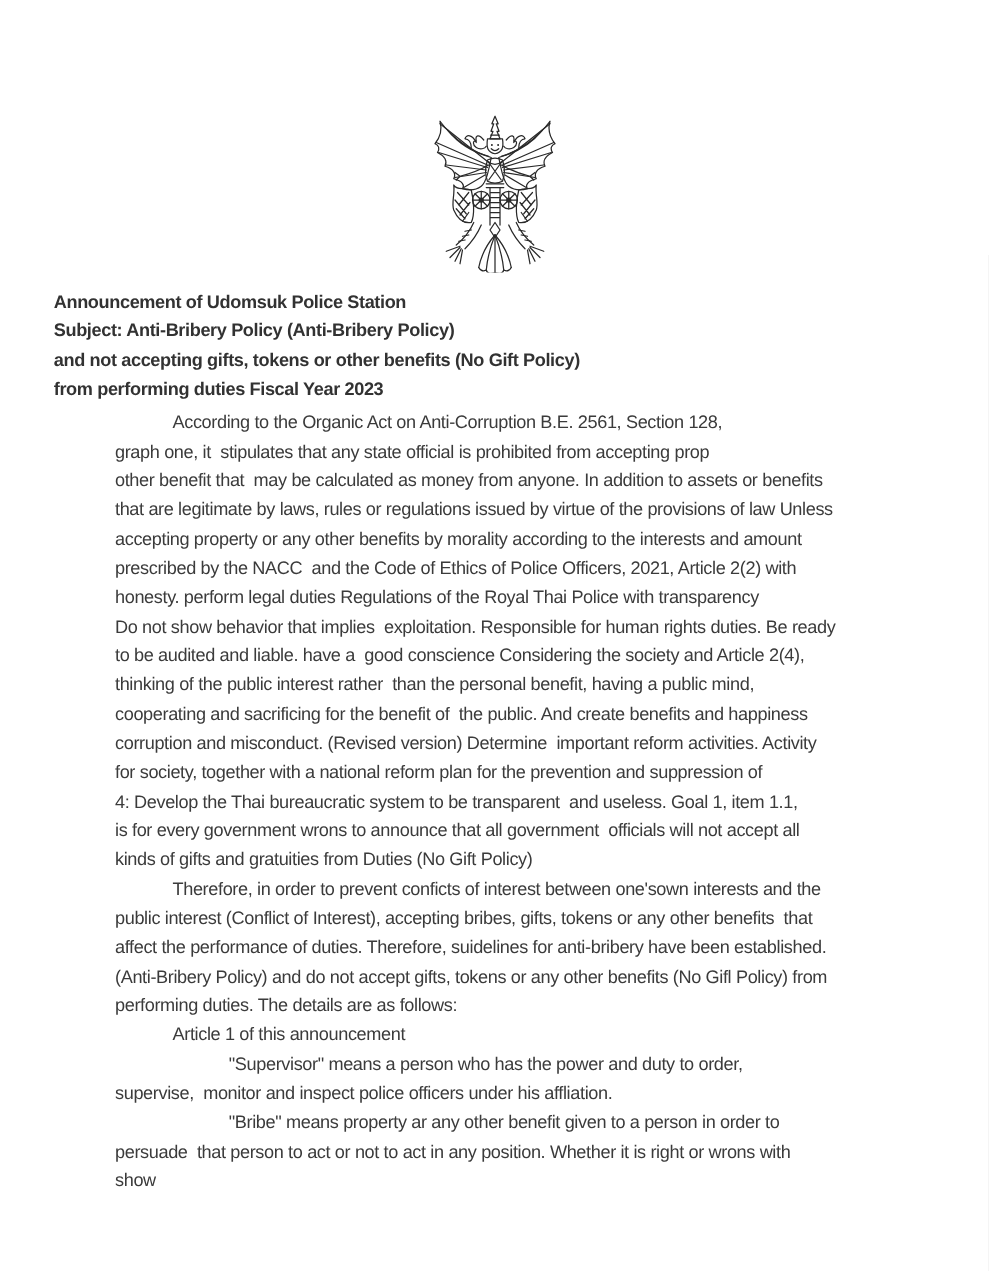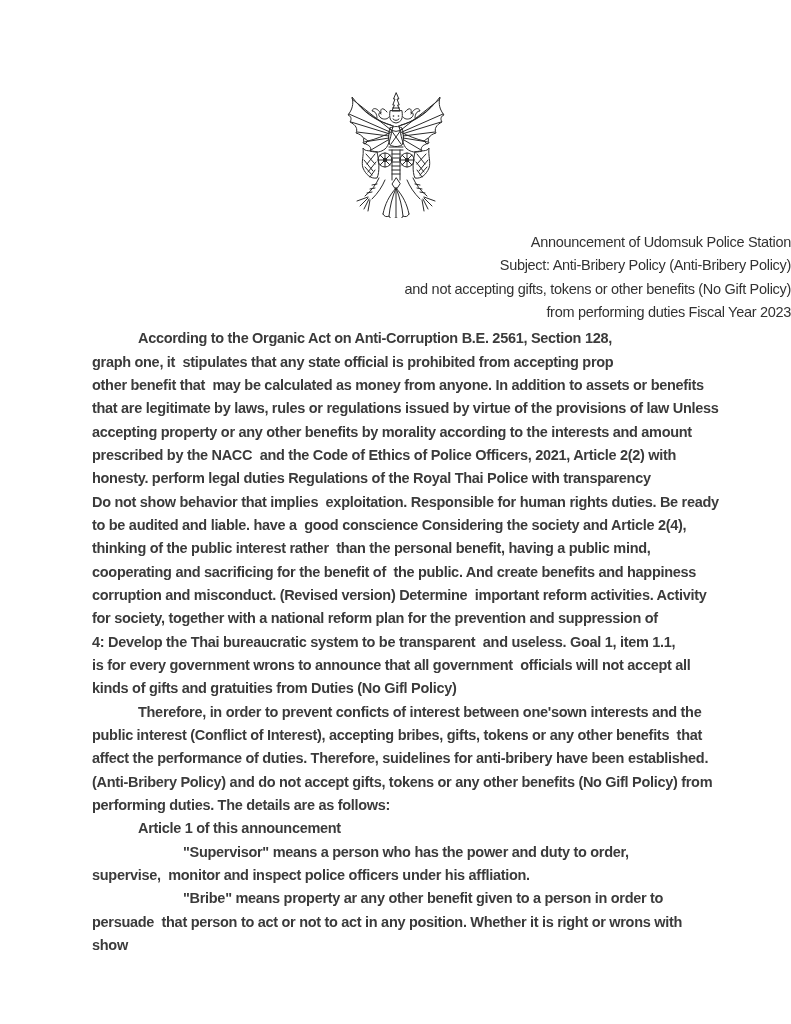--- a/index.html
+++ b/index.html
@@ -12,33 +12,33 @@
     font-family:"Liberation Sans",sans-serif;
     color:#3b3b3b;
   }
   .emblem{
     width:118px;height:126px;
     margin:92px auto 0 auto;
   }
   .emblem svg{display:block;width:118px;height:126px;}
   .title-block{
     margin-top:13px;
-    text-align:right;
-    font-weight:normal;
+    text-align:left;
+    font-weight:bold;
     color:#323232;
+    padding-left:43px;
   }
   .line{
     font-size:14.5px;
     line-height:23.33px;
     letter-spacing:-0.3px;
     white-space:pre;
   }
   .body-block{
     margin:3px 60px 0 92px;
-    font-weight:bold;
   }
   .ind-0{padding-left:0;}
   .ind-1{padding-left:46px;}
   .ind-2{padding-left:91px;}
 </style>
 </head>
 <body>
 
 <div class="page">
 
@@ -126,21 +126,21 @@
       <div class="line ind-0">prescribed by the NACC  and the Code of Ethics of Police Officers, 2021, Article 2(2) with</div>
       <div class="line ind-0">honesty. perform legal duties Regulations of the Royal Thai Police with transparency</div>
       <div class="line ind-0">Do not show behavior that implies  exploitation. Responsible for human rights duties. Be ready</div>
       <div class="line ind-0">to be audited and liable. have a  good conscience Considering the society and Article 2(4),</div>
       <div class="line ind-0">thinking of the public interest rather  than the personal benefit, having a public mind,</div>
       <div class="line ind-0">cooperating and sacrificing for the benefit of  the public. And create benefits and happiness</div>
       <div class="line ind-0">corruption and misconduct. (Revised version) Determine  important reform activities. Activity</div>
       <div class="line ind-0">for society, together with a national reform plan for the prevention and suppression of</div>
       <div class="line ind-0">4: Develop the Thai bureaucratic system to be transparent  and useless. Goal 1, item 1.1,</div>
       <div class="line ind-0">is for every government wrons to announce that all government  officials will not accept all</div>
-      <div class="line ind-0">kinds of gifts and gratuities from Duties (No Gifl Policy)</div>
+      <div class="line ind-0">kinds of gifts and gratuities from Duties (No Gift Policy)</div>
       <div class="line ind-1">Therefore, in order to prevent conficts of interest between one'sown interests and the</div>
       <div class="line ind-0">public interest (Conflict of Interest), accepting bribes, gifts, tokens or any other benefits  that</div>
       <div class="line ind-0">affect the performance of duties. Therefore, suidelines for anti-bribery have been established.</div>
       <div class="line ind-0">(Anti-Bribery Policy) and do not accept gifts, tokens or any other benefits (No Gifl Policy) from</div>
       <div class="line ind-0">performing duties. The details are as follows:</div>
       <div class="line ind-1">Article 1 of this announcement</div>
       <div class="line ind-2">"Supervisor" means a person who has the power and duty to order,</div>
       <div class="line ind-0">supervise,  monitor and inspect police officers under his affliation.</div>
       <div class="line ind-2">"Bribe" means property ar any other benefit given to a person in order to</div>
       <div class="line ind-0">persuade  that person to act or not to act in any position. Whether it is right or wrons with</div>

